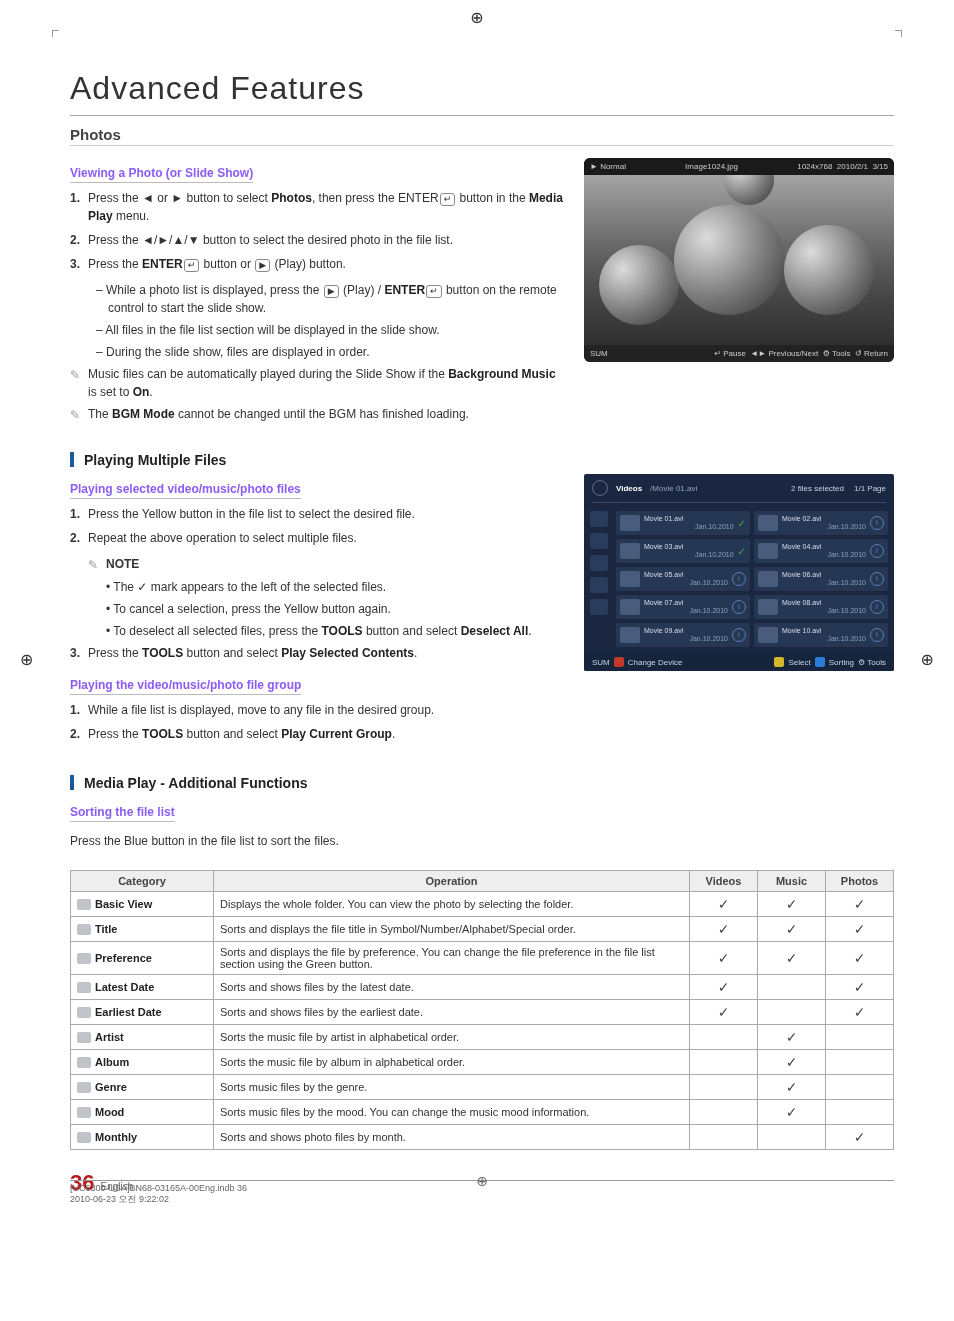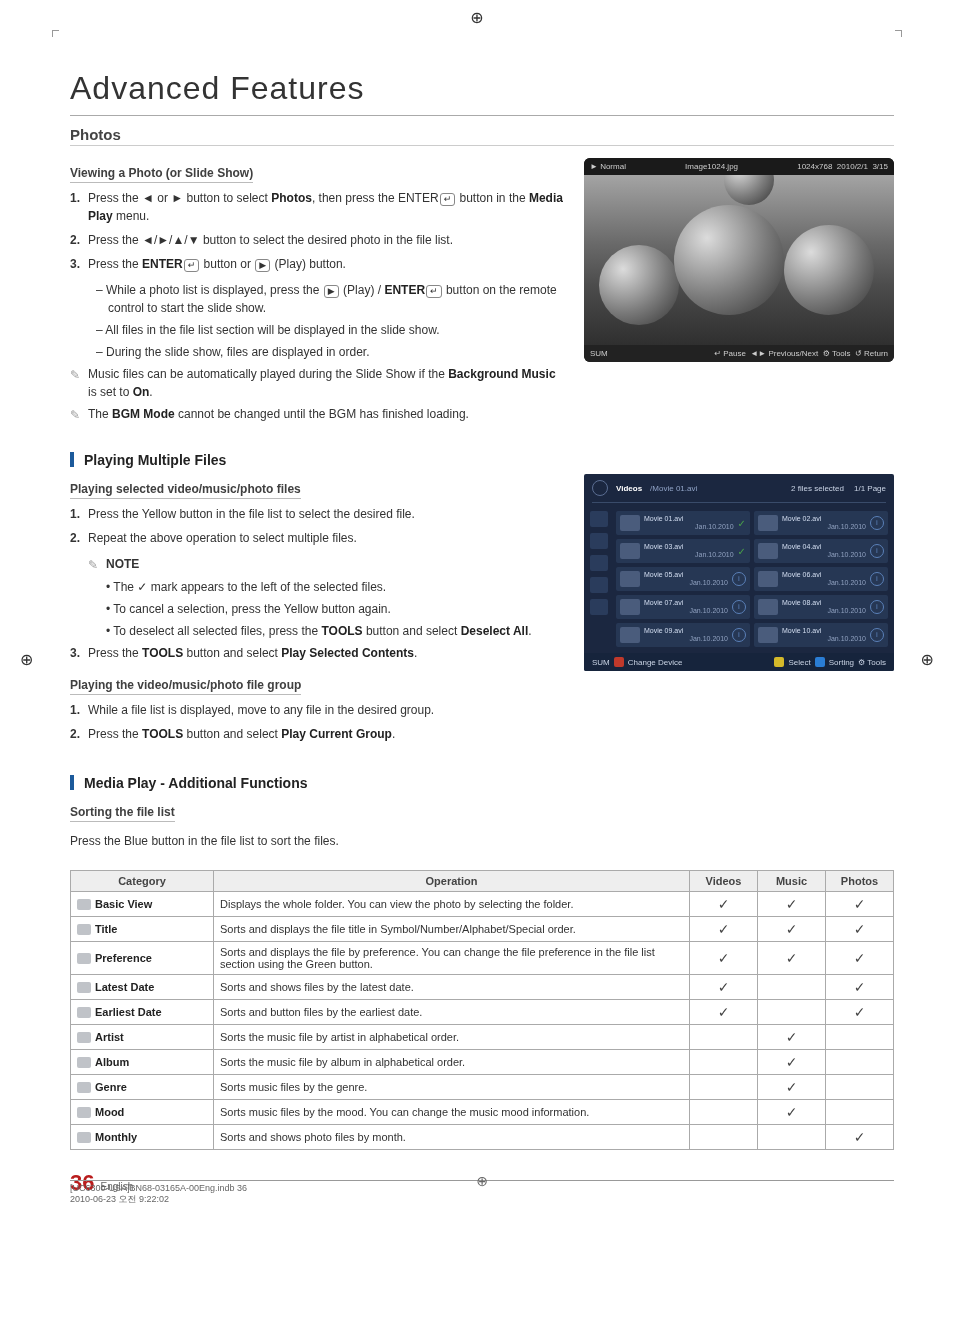--- a/index.html
+++ b/index.html
@@ -43,21 +43,21 @@
   h2.section {
     font-size: 15px;
     font-weight: 600;
     color: #444;
     margin: 10px 0 2px 0;
   }
   .sub-rule {height:1px;background:#ccc;margin-bottom:12px;}
   .sub-heading {
     font-size: 12px;
     font-weight: 600;
-    color: #404040;
+    color: #8b5cf6;
     border-bottom: 1px solid #bbb;
     display:inline-block;
     padding-bottom:2px;
     margin: 8px 0 6px 0;
   }
   ol.steps {
     padding-left: 0;
     margin: 0 0 8px 0;
     list-style: none;
   }
@@ -526,21 +526,21 @@
         </tr>
         <tr>
           <td class="cat"><span class="cat-icon"></span><strong>Latest Date</strong></td>
           <td>Sorts and shows files by the latest date.</td>
           <td class="check">✓</td>
           <td class="check"></td>
           <td class="check">✓</td>
         </tr>
         <tr>
           <td class="cat"><span class="cat-icon"></span><strong>Earliest Date</strong></td>
-          <td>Sorts and button files by the earliest date.</td>
+          <td>Sorts and shows files by the earliest date.</td>
           <td class="check">✓</td>
           <td class="check"></td>
           <td class="check">✓</td>
         </tr>
         <tr>
           <td class="cat"><span class="cat-icon"></span><strong>Artist</strong></td>
           <td>Sorts the music file by artist in alphabetical order.</td>
           <td class="check"></td>
           <td class="check">✓</td>
           <td class="check"></td>

